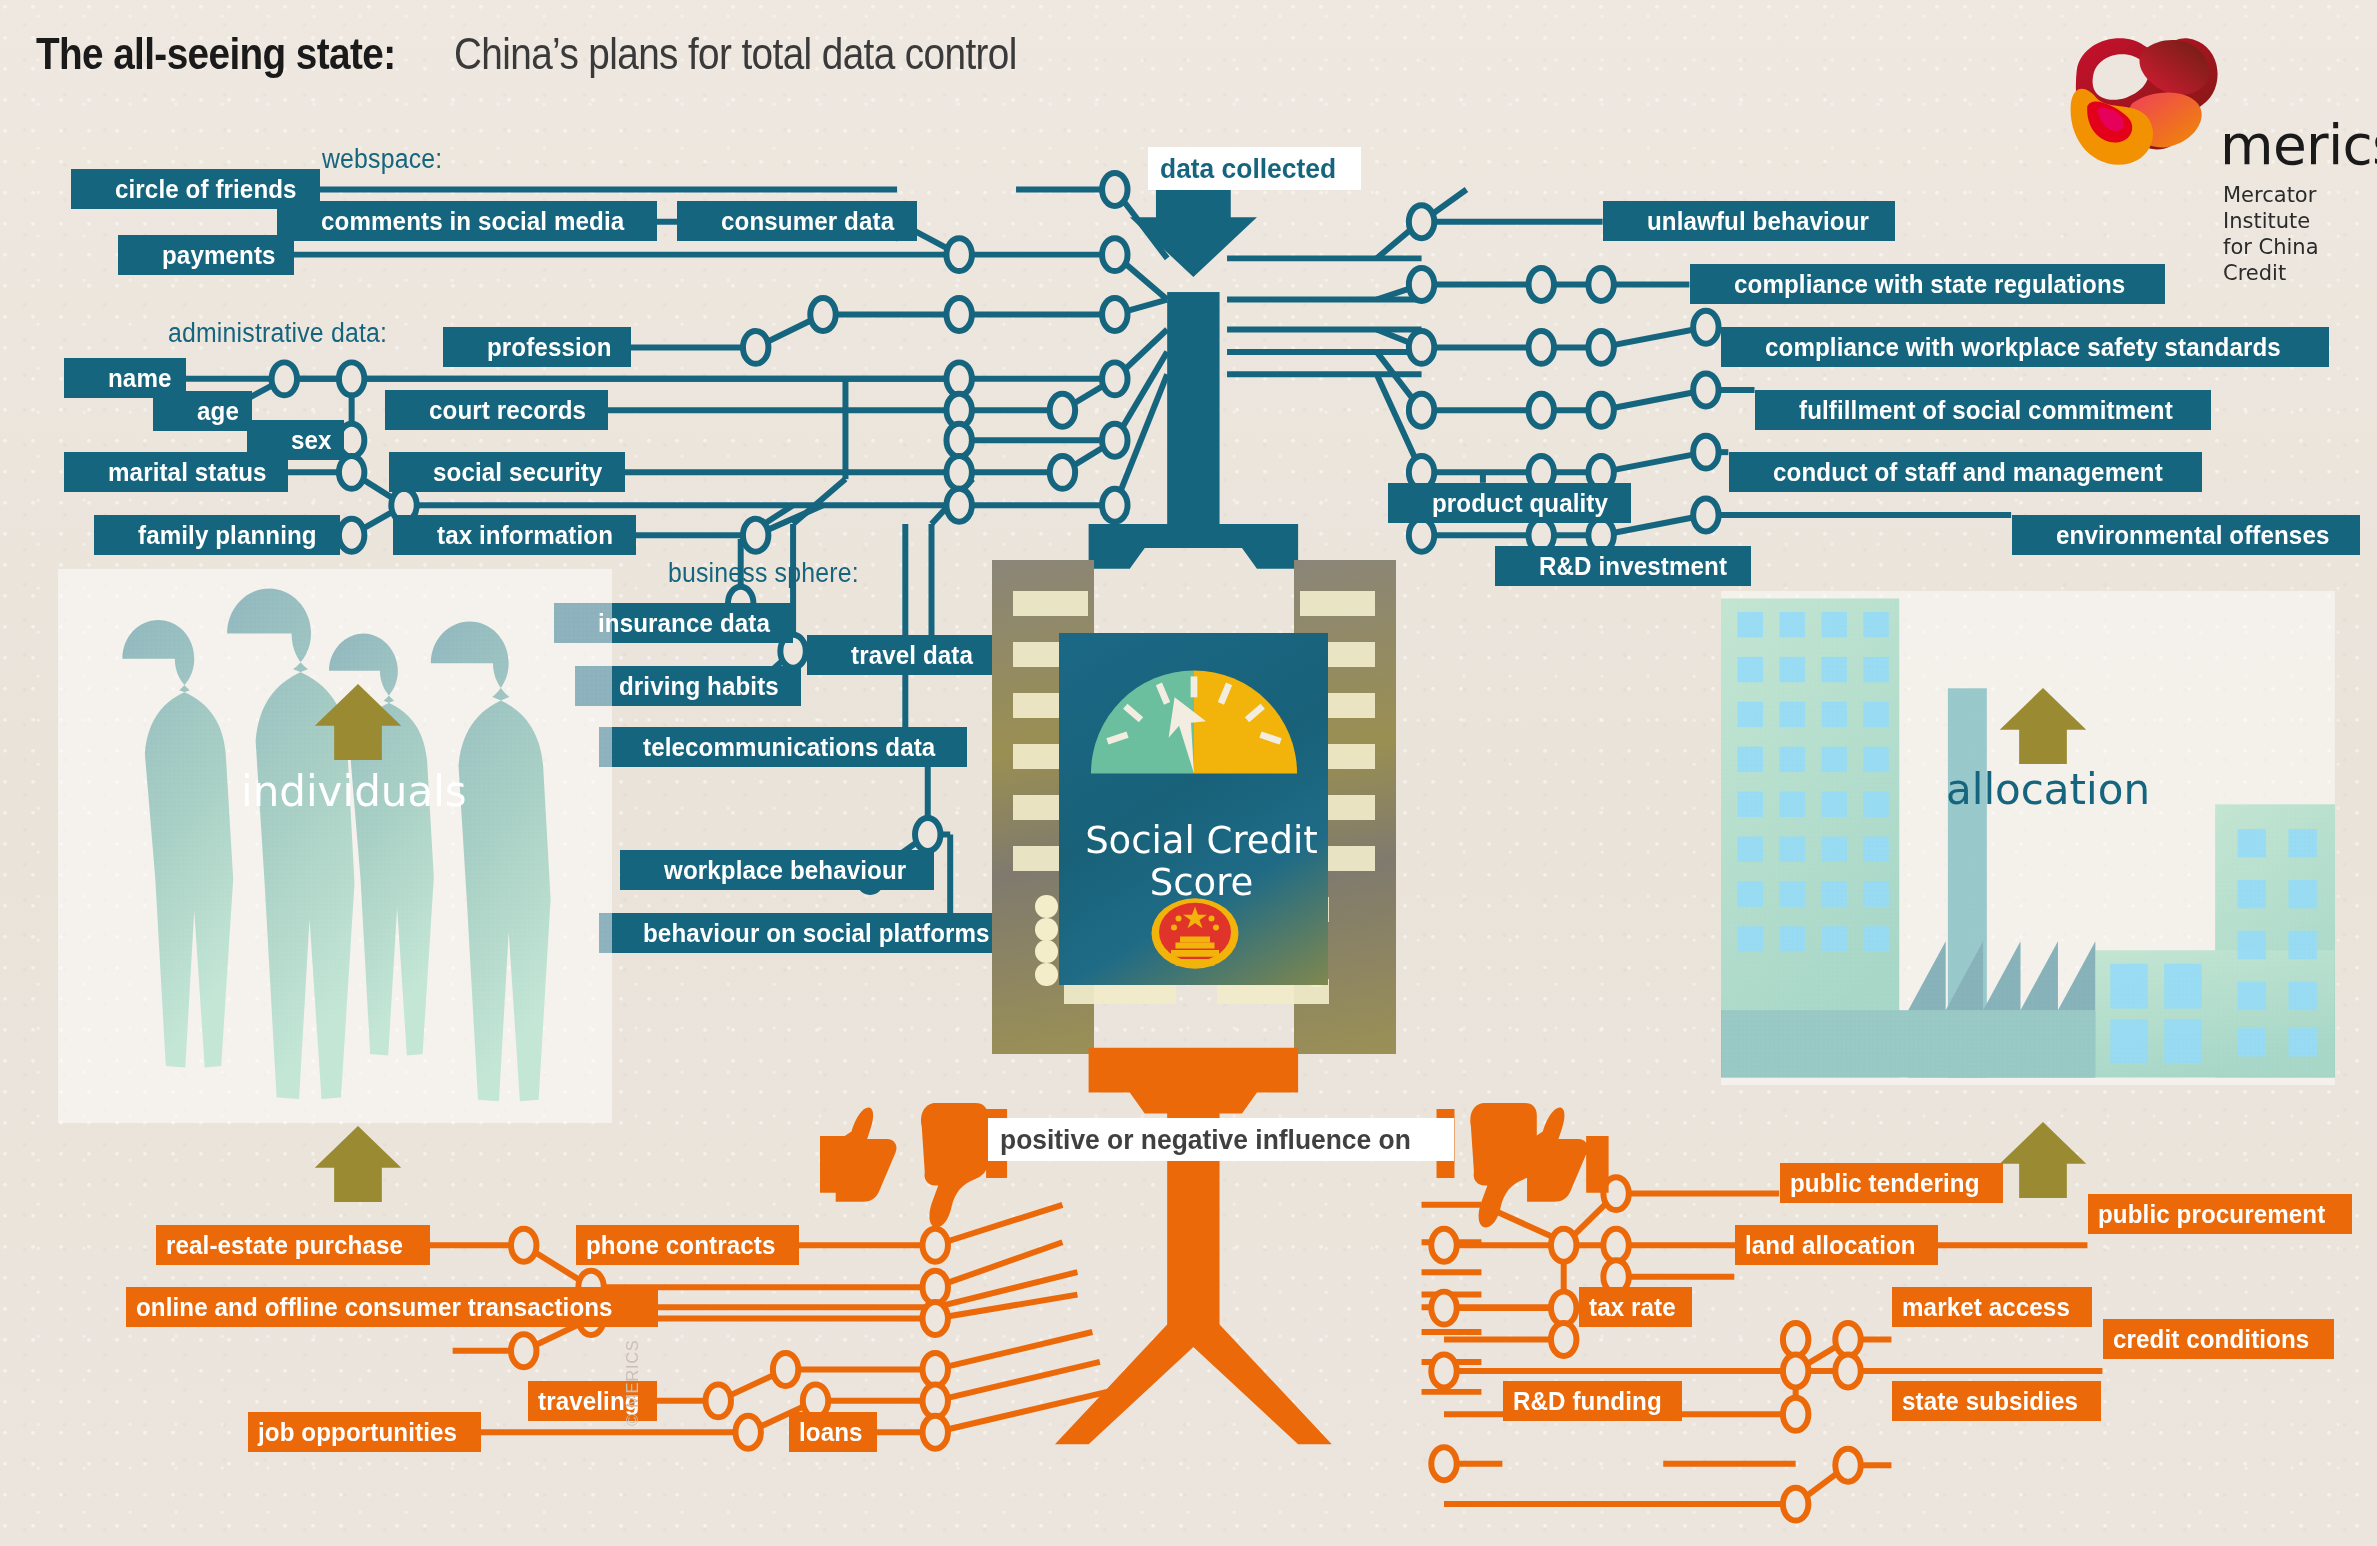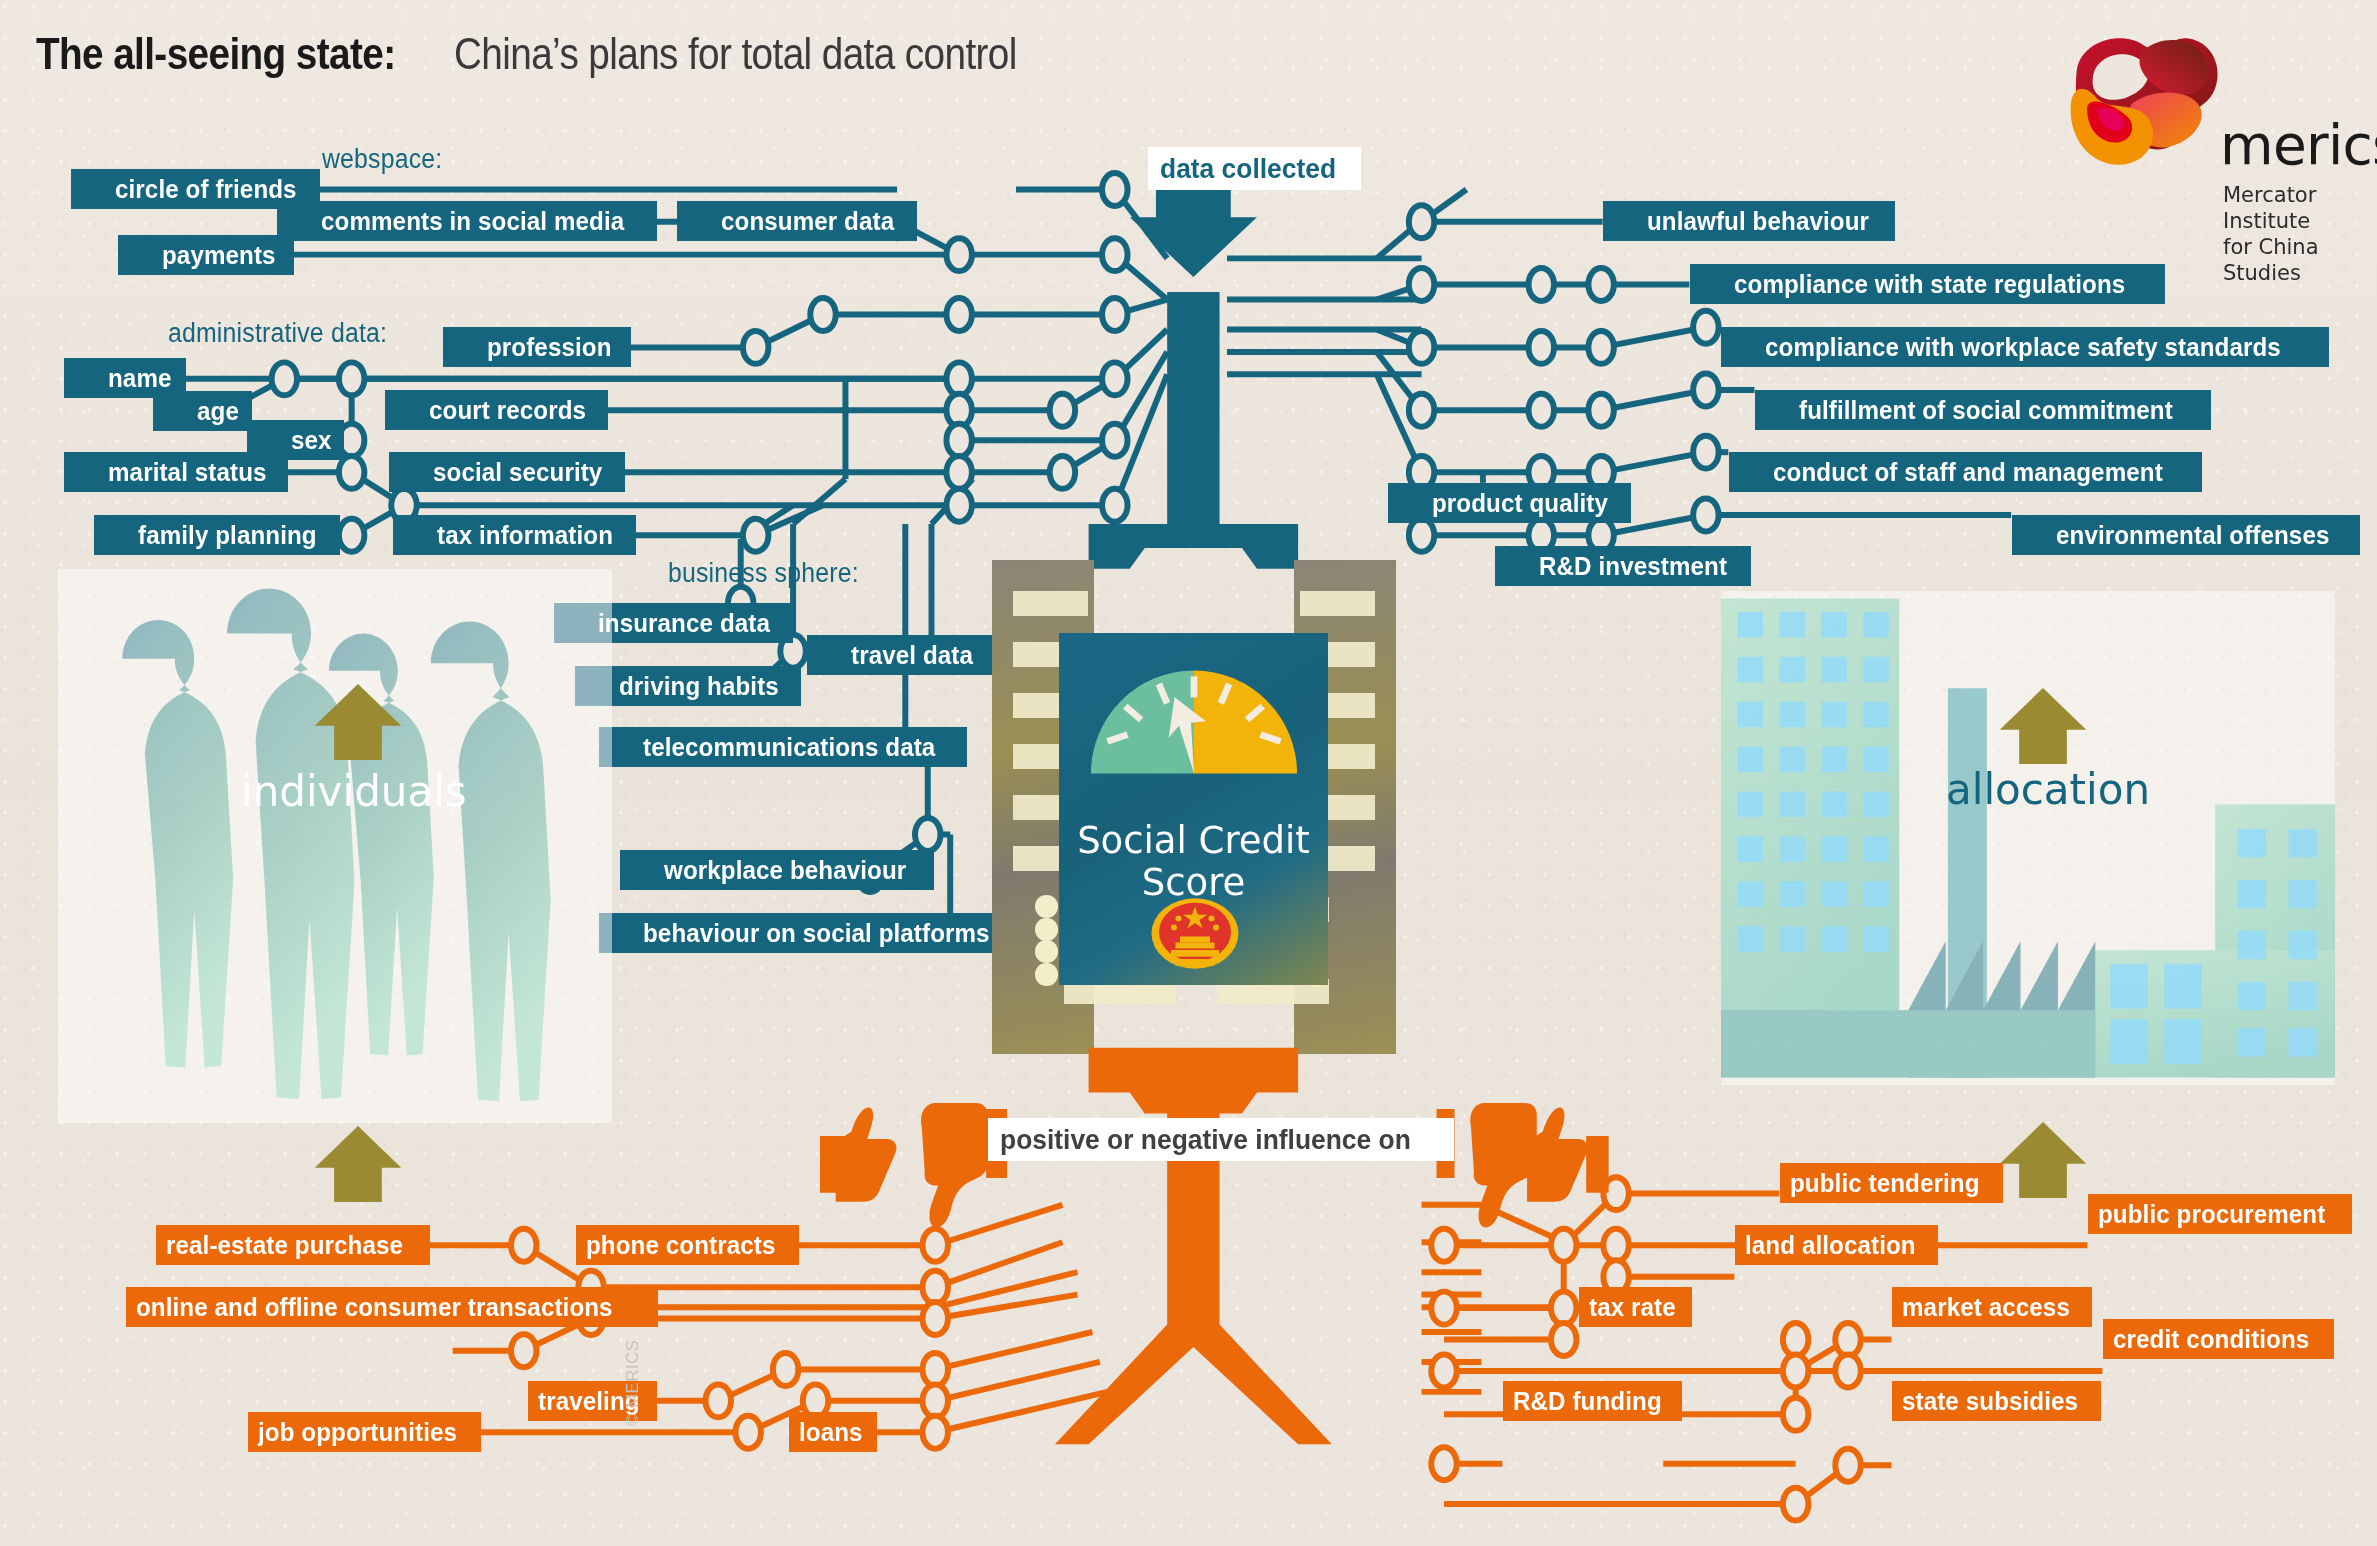--- a/index.html
+++ b/index.html
@@ -67,21 +67,21 @@
   
   #card{position:absolute;left:992px;top:560px;width:404px;height:494px;}
   #card .serverL,#card .serverR{position:absolute;top:0;width:102px;height:494px;
       background:linear-gradient(170deg,#8a8578 0%, #9a8f52 38%, #7f7a6e 62%, #9b9055 100%);}
   #card .serverL{left:0;} #card .serverR{left:302px;}
   #card .slot{position:absolute;height:25.4px;background:#f1eccb;opacity:.92;}
   #card .dot{position:absolute;width:22.5px;height:22.5px;border-radius:50%;background:#f3edc9;}
   #card .plate{position:absolute;left:67px;top:73px;width:269px;height:352px;
       background:linear-gradient(150deg,#1b6886 0%, #186179 45%, #1f6b86 70%, #9a8f3f 108%);}
   #card .title1{position:absolute;left:0;top:187px;width:269px;text-align:center;color:#fff;
-      font-size:37px;font-family:"DejaVu Sans",sans-serif;line-height:42px;}
+      font-size:37px;font-family:"DejaVu Sans",sans-serif;line-height:42px;padding-left:8px;}
   #card .gauge{position:absolute;left:27px;top:30px;width:216px;height:112px;}
   #people{position:absolute;left:58px;top:569px;width:554px;height:554px;}
   #factory{position:absolute;left:1721px;top:591px;width:614px;height:494px;}
   .uparrow{position:absolute;}
   .wm{position:absolute;left:623px;top:1426px;color:#c9c1b6;font-size:16.5px;
       letter-spacing:0.7px;transform:rotate(-90deg);transform-origin:left top;
       font-family:"Liberation Sans",sans-serif;}
 </style>
 </head>
 <body>
@@ -118,21 +118,21 @@
       <path d="M120 36 C150 12 198 22 206 58 C213 90 176 104 148 92 C122 80 104 54 120 36 Z" fill="url(#g3)"></path>
       <path d="M104 108 C130 88 176 88 192 108 C208 128 186 160 152 166 C118 172 82 140 104 108 Z" fill="url(#g4)"></path>
       <path d="M22 108 C18 152 46 190 86 190 C126 190 142 152 126 128 C110 104 72 118 56 100
                C42 84 26 82 22 108 Z" fill="#f39200"></path>
       <path d="M44 112 C42 140 60 162 84 160 C104 158 110 138 98 126 C84 112 50 96 44 112 Z" fill="#e3001b"></path>
       <path d="M58 118 C62 140 80 150 90 142 C98 135 88 120 76 116 C66 113 57 112 58 118 Z" fill="#e6005a"></path>
     </svg>
     <div class="wordmark">merics</div>
     <div class="sub">
       <div>Mercator Institute</div>
-      <div>for China Studies</div>
+      <div>for China Credit</div>
     </div>
   </div>
 
   <svg class="links" viewBox="0 0 3177 2067">
     <g stroke="#16657f" stroke-width="8" fill="none">
 
       <path d="M347 253 H1199"></path>
       <path d="M785 296 H1199"></path>
       <path d="M1199 296 L1282 340"></path>
       <path d="M1155 296 H1199"></path>

